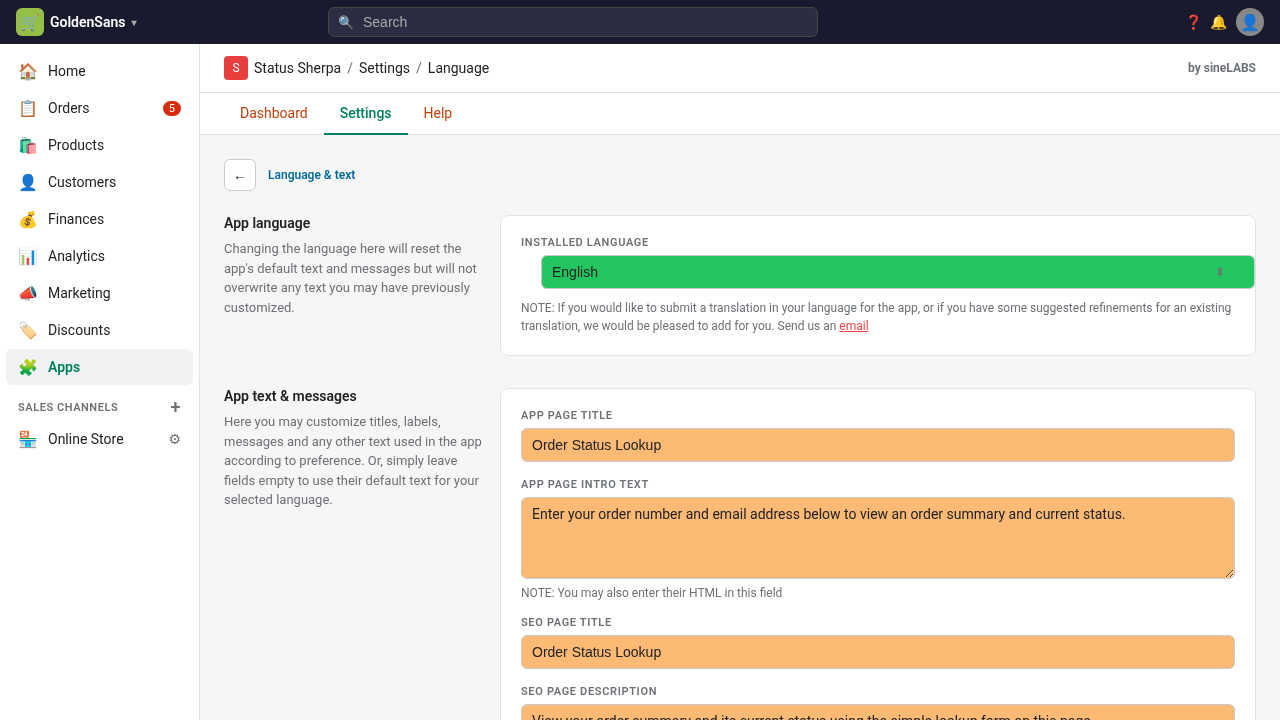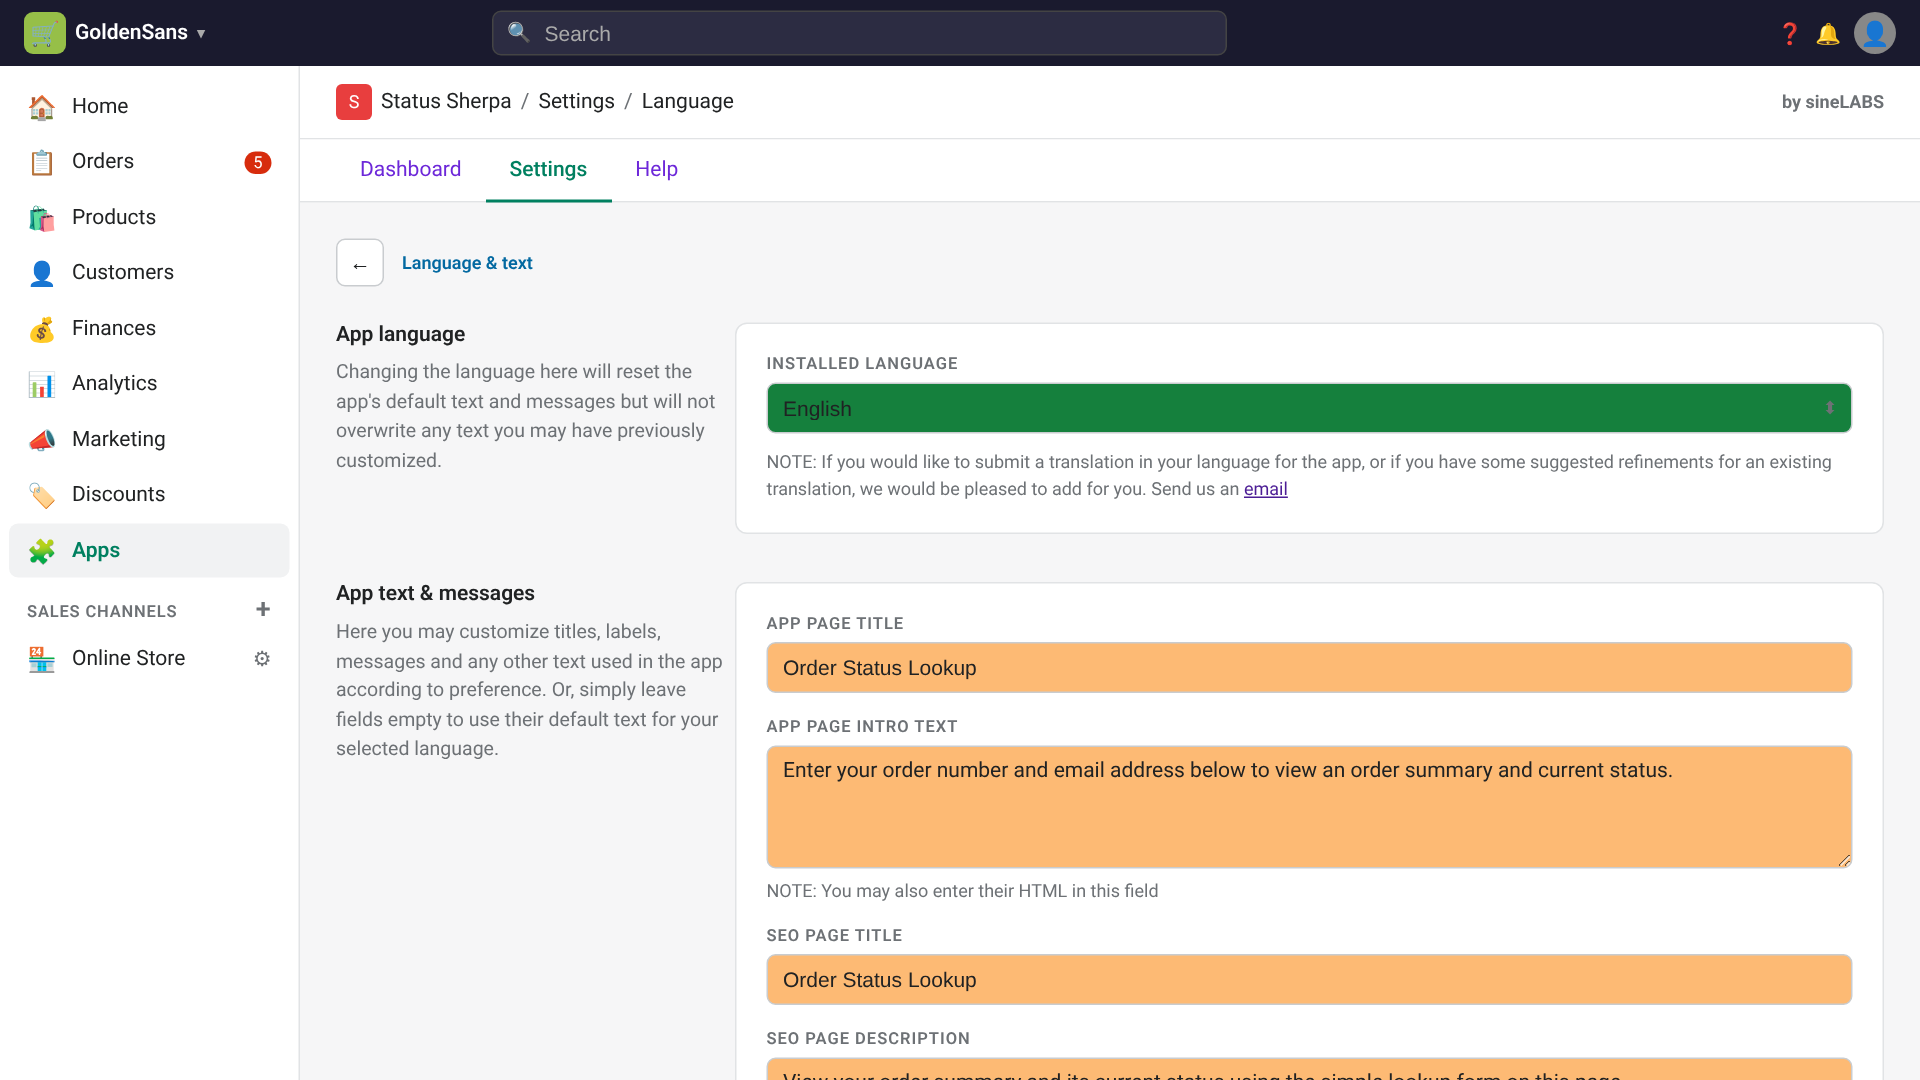--- a/index.html
+++ b/index.html
@@ -59,46 +59,46 @@
     .page-header {
       background: #fff; border-bottom: 1px solid #e1e3e5; padding: 12px 24px; display: flex; align-items: center; justify-content: space-between;
     }
     .breadcrumb { display: flex; align-items: center; gap: 6px; font-size: 14px; color: #202223; }
     .breadcrumb .app-icon { width: 24px; height: 24px; border-radius: 4px; background: #e83e3e; display: flex; align-items: center; justify-content: center; color: white; font-size: 12px; }
     .breadcrumb .sep { color: #6d7175; }
     .by-label { font-size: 12px; color: #6d7175; font-weight: bold; }
 
     
     .tabs-bar { background: #fff; border-bottom: 1px solid #e1e3e5; padding: 0 24px; display: flex; gap: 0; }
-    .tab { padding: 12px 16px; cursor: pointer; font-size: 14px; color: #6d28d9; border-bottom: 2px solid transparent; margin-bottom: -1px; }
+    .tab { padding: 12px 16px; cursor: pointer; font-size: 14px; color: #c2410c; border-bottom: 2px solid transparent; margin-bottom: -1px; }
     .tab.active { color: #008060; border-bottom-color: #008060; font-weight: 500; }
 
     
     .content-area { padding: 24px; }
     .page-title-row { display: flex; align-items: center; gap: 12px; margin-bottom: 24px; }
     .back-btn { width: 32px; height: 32px; border: 1px solid #c9cccf; border-radius: 6px; background: #fff; cursor: pointer; display: flex; align-items: center; justify-content: center; color: #202223; font-size: 14px; }
     .page-title { font-size: 12px; font-weight: 600; color: #0369a1; }
 
     
-    .two-col { display: flex; gap: 6px; margin-bottom: 32px; justify-content: center; }
+    .two-col { display: flex; gap: 16px; margin-bottom: 32px; justify-content: center; }
     .col-left { width: 260px; flex-shrink: 0; }
     .col-right { flex: 1; }
     .col-left h3 { font-size: 14px; font-weight: 600; color: #202223; margin-bottom: 8px; }
     .col-left p { font-size: 13px; color: #6d7175; line-height: 1.5; }
 
     
     .card { background: #fff; border: 1px solid #e1e3e5; border-radius: 8px; padding: 20px; }
     .card-label { font-size: 11px; font-weight: 600; color: #6d7175; text-transform: uppercase; letter-spacing: 0.06em; margin-bottom: 6px; }
     .select-wrap { position: relative; }
     .select-wrap select {
-      width: 100%; padding: 8px 32px 8px 10px; border: 1px solid #c9cccf; border-radius: 6px; font-size: 14px; color: #202223; background: #15803d; appearance: none; cursor: pointer; outline: none;
+      width: 100%; padding: 8px 32px 8px 10px; border: 1px solid #c9cccf; border-radius: 6px; font-size: 14px; color: #202223; background: #22c55e; appearance: none; cursor: pointer; outline: none; margin-left: 20px;
     }
     .select-arrow { position: absolute; right: 10px; top: 50%; transform: translateY(-50%); color: #6d7175; pointer-events: none; font-size: 12px; }
     .note-text { font-size: 12px; color: #6d7175; margin-top: 10px; line-height: 1.5; }
-    .note-text a { color: #4c1d95; }
+    .note-text a { color: #ef4444; }
 
     .form-group { margin-bottom: 16px; }
     .form-label { font-size: 11px; font-weight: 600; color: #6d7175; text-transform: uppercase; letter-spacing: 0.06em; margin-bottom: 6px; }
     .form-input { width: 100%; padding: 8px 10px; border: 1px solid #c9cccf; border-radius: 6px; font-size: 14px; color: #202223; outline: none; background: #fdba74; }
     textarea.form-input { resize: vertical; min-height: 80px; font-family: inherit; }
     .note-small { font-size: 12px; color: #6d7175; margin-top: 4px; }
   </style>
 </head>
 <body>
 

